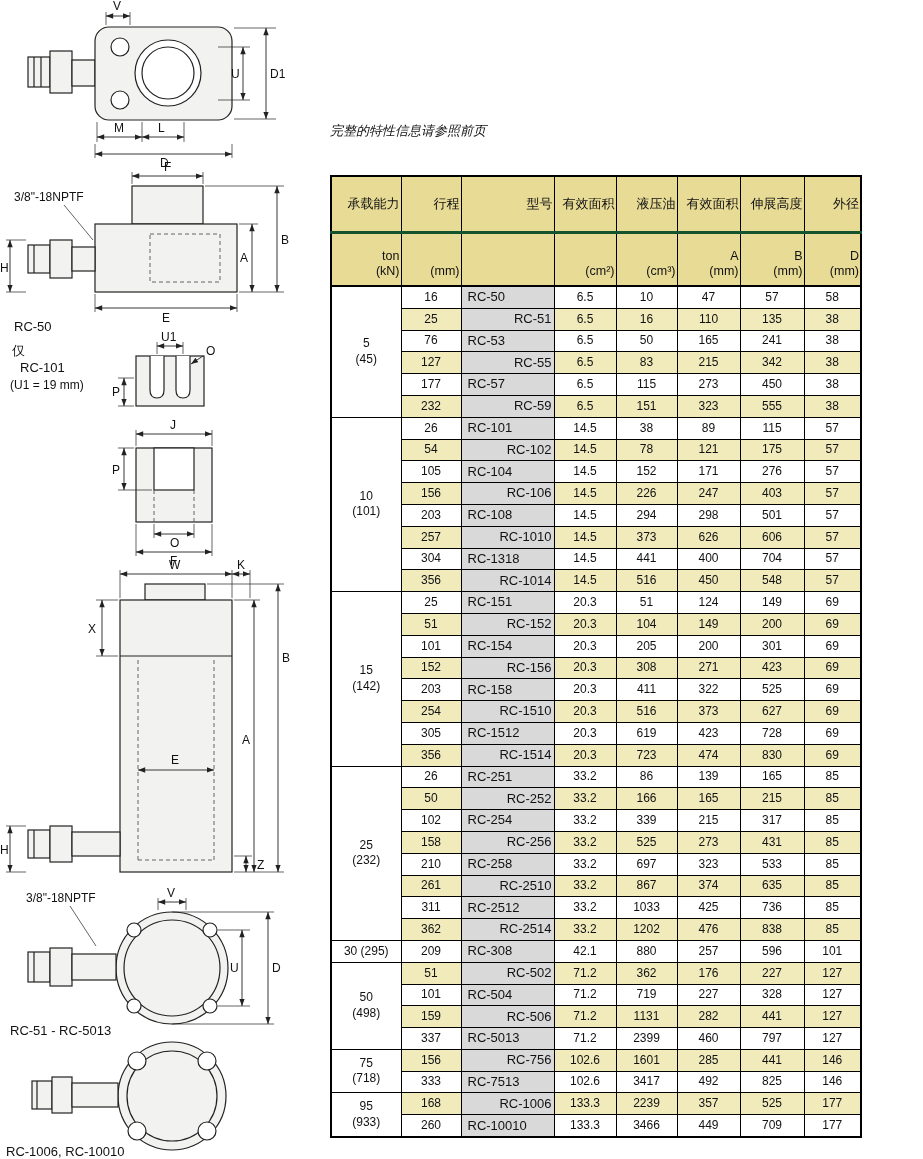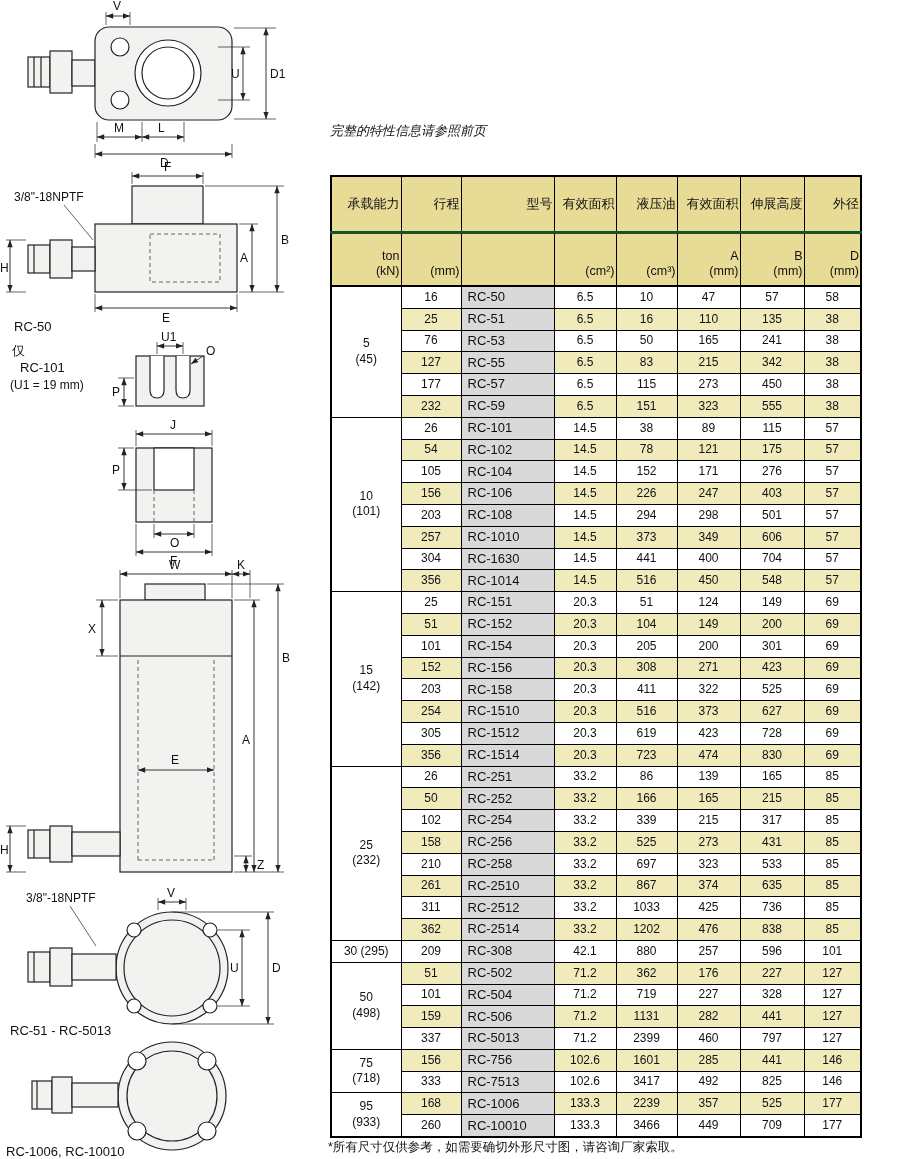--- a/index.html
+++ b/index.html
@@ -27,21 +27,21 @@
   .spec th{background:#e7db96;font-weight:400;font-size:13px;padding:2px 1px;text-align:right;}
   .spec thead tr.titles th{height:50px;vertical-align:middle;}
   .spec thead tr.units  th{height:44px;vertical-align:bottom;padding-bottom:5px;
                            white-space:pre-line;font-size:12.5px;line-height:1.25;}
   .spec thead tr.units  th{border-top:3px solid #14532d;}
   .spec thead th{border-bottom-width:2px;}
   .spec td{font-size:12px;text-align:center;height:20.8px;padding:0 2px;
            white-space:nowrap;overflow:hidden;line-height:1.1;}
   .spec td.model{text-align:left;background:#d9d9d9;font-size:13px;padding-left:6px;}
   .spec tr.alt td{background:#f1ebbc;}
-  .spec tr.alt td.model{background:#d9d9d9;}
+  .spec tr.alt td.model{background:#d9d9d9;text-align:right;}
   .spec td.cap{background:#fff;white-space:pre-line;font-size:12px;line-height:1.3;}
   .spec tr.alt td.cap{background:#fff;}
   .spec tr.gs td{border-top:1.6px solid #000;}
 </style>
 </head>
 <body>
 
 <div class="canvas">
 
   <svg class="drawings" width="330" height="1159" viewBox="0 0 330 1159">
@@ -388,27 +388,27 @@
           <td>294</td>
           <td>298</td>
           <td>501</td>
           <td>57</td>
         </tr>
         <tr class="alt">
           <td>257</td>
           <td class="model">RC-1010</td>
           <td>14.5</td>
           <td>373</td>
-          <td>349</td>
+          <td>626</td>
           <td>606</td>
           <td>57</td>
         </tr>
         <tr>
           <td>304</td>
-          <td class="model">RC-1630</td>
+          <td class="model">RC-1318</td>
           <td>14.5</td>
           <td>441</td>
           <td>400</td>
           <td>704</td>
           <td>57</td>
         </tr>
         <tr class="alt">
           <td>356</td>
           <td class="model">RC-1014</td>
           <td>14.5</td>
@@ -649,14 +649,13 @@
           <td class="model">RC-10010</td>
           <td>133.3</td>
           <td>3466</td>
           <td>449</td>
           <td>709</td>
           <td>177</td>
         </tr>
       </tbody>
   </table>
 
-  <div class="footnote">*所有尺寸仅供参考，如需要确切外形尺寸图，请咨询厂家索取。</div>
 </div>
 
 </body></html>

